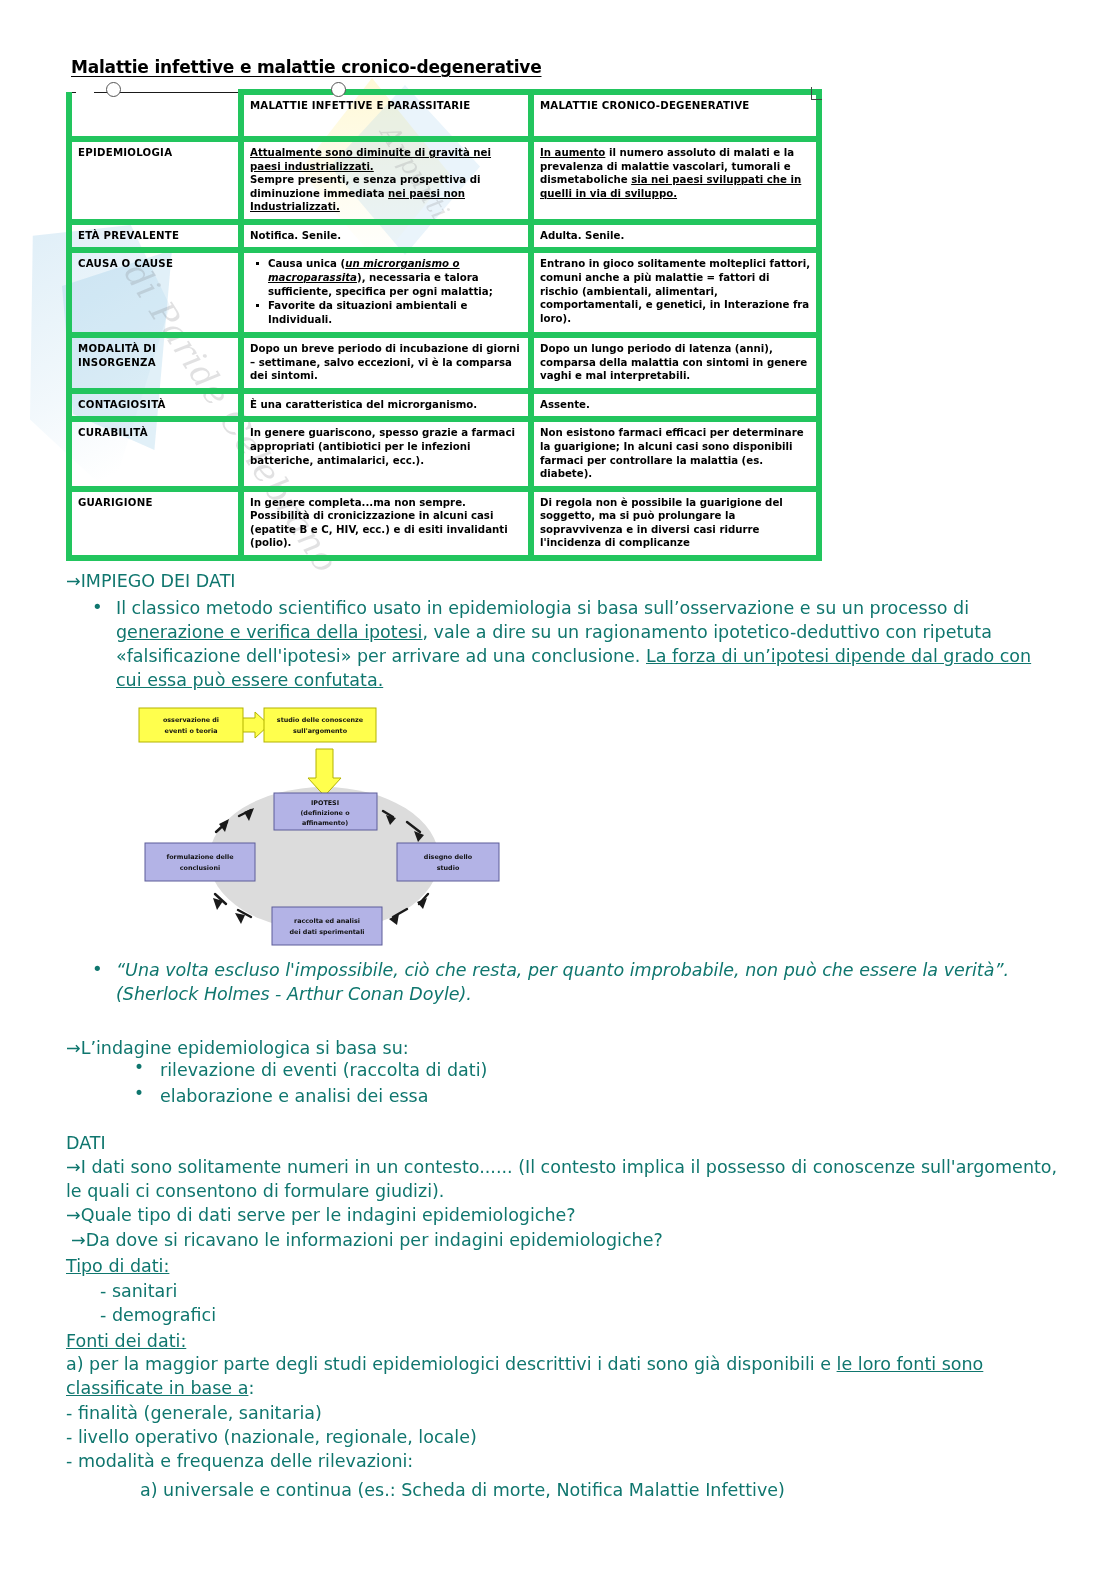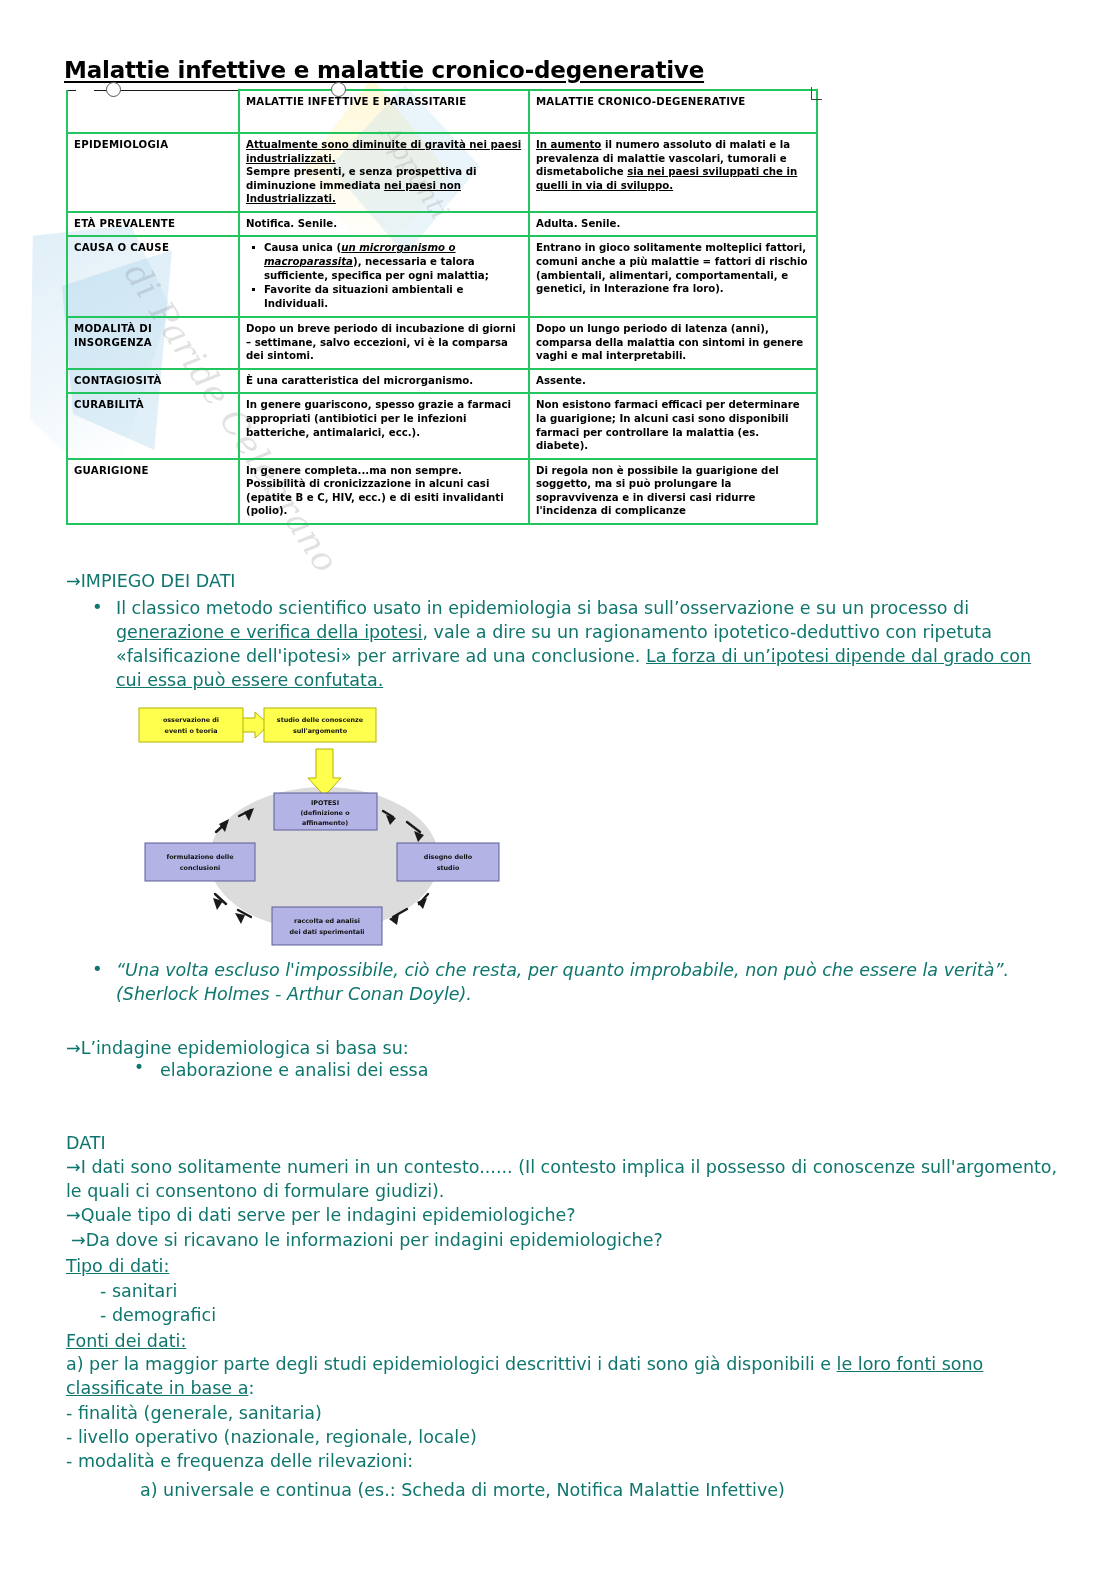--- a/index.html
+++ b/index.html
@@ -72,25 +72,25 @@
     transform: rotate(58deg);
     transform-origin: left top;
     white-space: nowrap;
   }
 
   
   .content { position: relative; z-index: 2; }
 
   h1.doc-title {
     position: absolute;
-    left: 64px;
+    left: 71px;
     top: 57px;
     margin: 0;
     font-family: "DejaVu Sans", sans-serif;
-    font-size: 23px;
+    font-size: 17px;
     font-weight: bold;
     letter-spacing: -0.2px;
     text-decoration: underline;
     text-underline-offset: 3px;
     white-space: nowrap;
   }
 
   
   .cmp-table-wrap {
     position: absolute;
@@ -98,21 +98,21 @@
     top: 89px;
     width: 750px;
   }
   table.cmp {
     border-collapse: collapse;
     width: 750px;
     table-layout: fixed;
     background: transparent;
   }
   table.cmp td, table.cmp th {
-    border: 2px solid #22c55e;
+    border: 6px solid #22c55e;
     vertical-align: top;
     padding: 4px 6px 5px 6px;
     font-family: "DejaVu Sans", sans-serif;
     font-size: 10.2px;
     line-height: 1.33;
     font-weight: bold;
     text-align: left;
   }
   table.cmp col.c1 { width: 172px; }
   table.cmp col.c2 { width: 290px; }
@@ -393,20 +393,21 @@
           <span>“Una volta escluso l'impossibile, ciò che resta, per quanto improbabile, non può che essere la  verità”. (Sherlock Holmes - Arthur Conan Doyle).</span>
           <br>
         </li>
       </ul>
     </div>
 
     <div class="body-text" style="left:66px; top:1036px; width:980px;">→L’indagine epidemiologica si basa su:</div>
 
     <div class="body-text" style="left:120px; top:1057px; width:900px;">
       <ul class="subbul" id="indagine-list">
+          <li>rilevazione di eventi (raccolta di dati)</li>
           <li>elaborazione e analisi dei essa</li>
         </ul>
     </div>
 
     <div class="body-text" style="left:66px; top:1131px; width:995px;">DATI</div>
     <div class="body-text" style="left:66px; top:1155px; width:995px;">→I dati sono solitamente numeri in un contesto...... (Il contesto implica il possesso di conoscenze sull'argomento, le quali ci consentono di formulare giudizi).</div>
     <div class="body-text" style="left:66px; top:1203px; width:995px;">→Quale tipo di dati serve per le indagini epidemiologiche?</div>
     <div class="body-text" style="left:71px; top:1228px; width:995px;">→Da dove si ricavano le informazioni per indagini epidemiologiche?</div>
 
     <div class="body-text u" style="left:66px; top:1254px;">Tipo di dati:</div>

